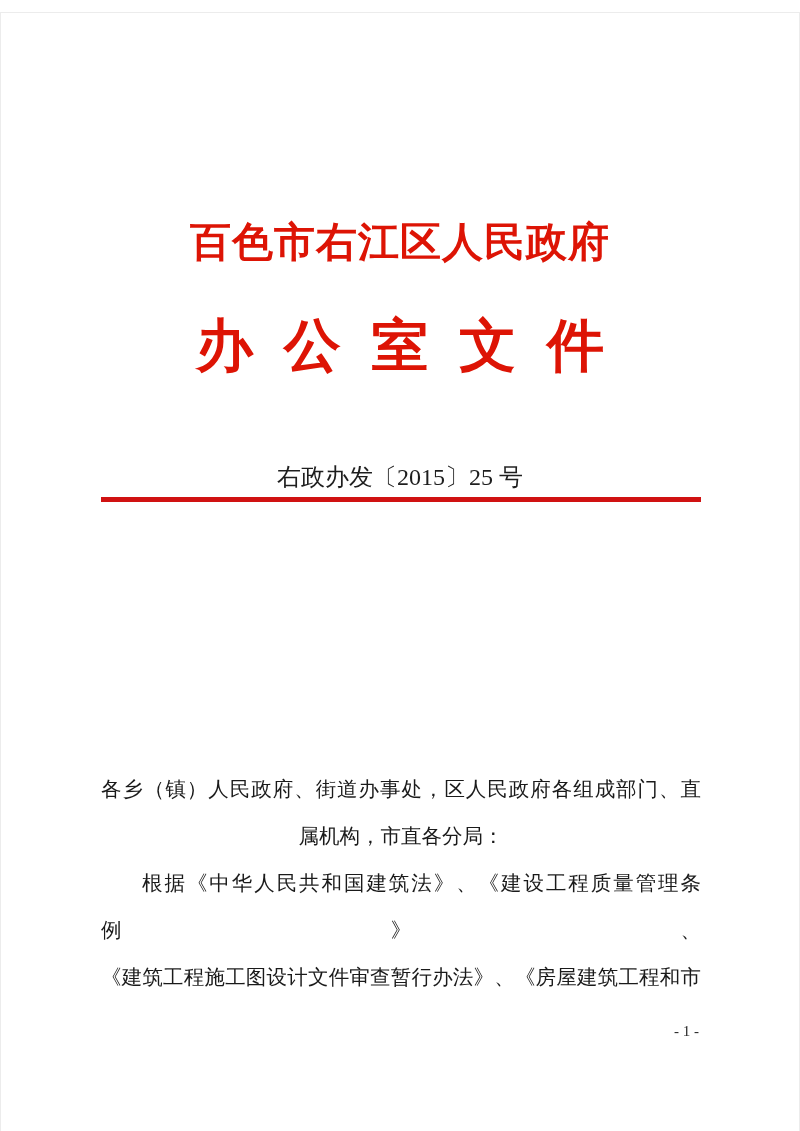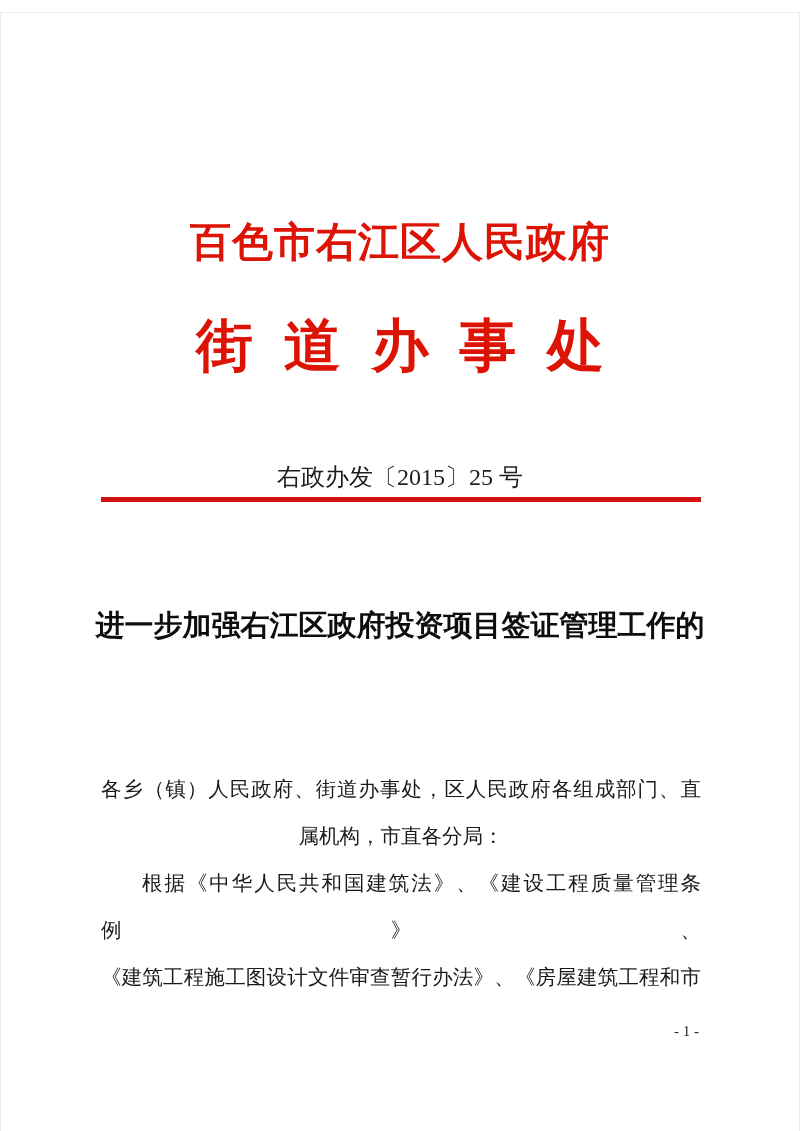--- a/index.html
+++ b/index.html
@@ -113,28 +113,27 @@
     color: #2a2a2a;
   }
 </style>
 </head>
 <body>
 
 <div class="page">
 
   <div class="org-line1">百色市右江区人民政府</div>
 
-  <div class="org-line2">街道办事处</div>
+  <div class="org-line2">办公室文件</div>
 
   <div class="doc-number">右政办发〔2015〕25 号</div>
 
   <div class="red-rule"></div>
 
   <div class="doc-title">
-    <div>进一步加强右江区政府投资项目签证管理工作的</div>
   </div>
 
   <div class="doc-body">
       <div class="body-line just">各乡（镇）人民政府、街道办事处，区人民政府各组成部门、直</div>
       <div class="body-line">属机构，市直各分局：</div>
       <div class="body-line just ind">根据《中华人民共和国建筑法》、《建设工程质量管理条例》、</div>
       <div class="body-line just">《建筑工程施工图设计文件审查暂行办法》、《房屋建筑工程和市</div>
     </div>
 
   <div class="page-number">- 1 -</div>

